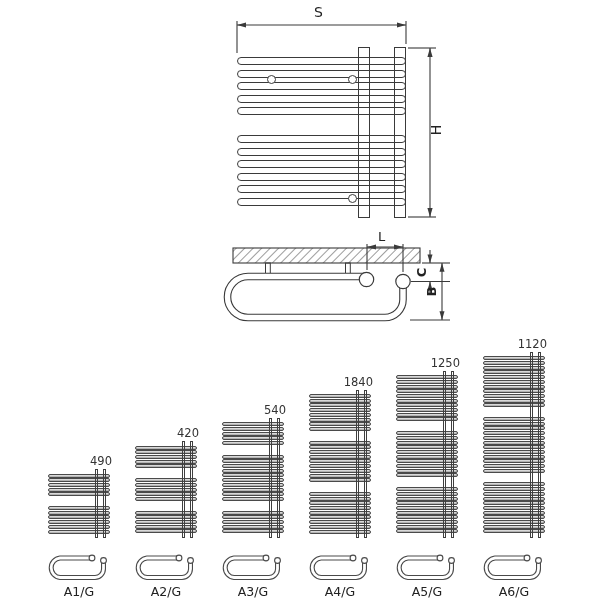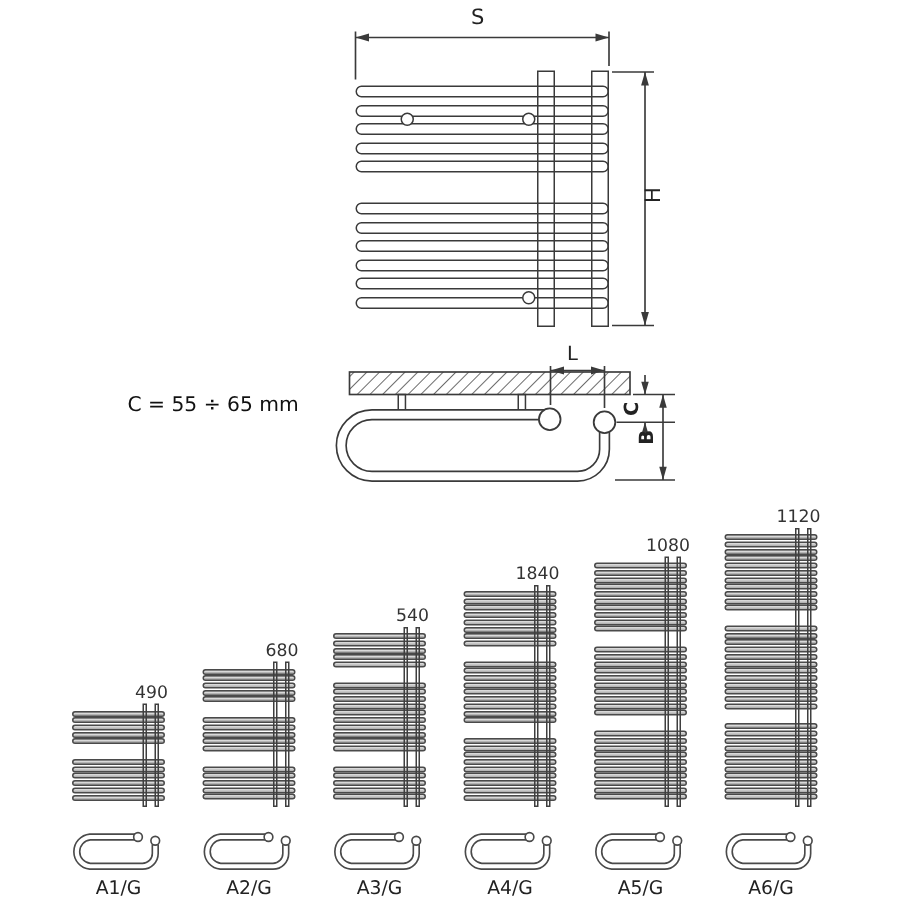--- a/index.html
+++ b/index.html
@@ -108,21 +108,20 @@
       <div class="vent" style="left: 348px; top: 193.5px;"></div>
     </div>
 
   <div class="dimlabel" style="left:314px;top:4px;">S</div>
   <div class="dimlabel rot" style="left:431px;top:122px;">H</div>
   <div class="dimlabel" style="left:378px;top:229px;font-size:13px;">L</div>
   <div class="dimlabel rot bold" style="left:417px;top:265px;">C</div>
   <div class="dimlabel rot bold" style="left:427px;top:284px;">B</div>
 
   <div class="notes" style="left:85px;top:261px;">
-    <div>C = 55 ÷ 65 mm</div>
   </div>
 
   <div id="variants">
       <div class="mini" style="left: 48px; top: 469px; width: 62px; height: 69px;">
         <div class="mini-tube" style="left: 0px; top: 4.5px; width: 62px; height: 4px;"></div>
         <div class="mini-tube" style="left: 0px; top: 9.2px; width: 62px; height: 4px;"></div>
         <div class="mini-tube" style="left: 0px; top: 13.9px; width: 62px; height: 4px;"></div>
         <div class="mini-tube" style="left: 0px; top: 18.6px; width: 62px; height: 4px;"></div>
         <div class="mini-tube" style="left: 0px; top: 23.3px; width: 62px; height: 4px;"></div>
         <div class="mini-tube" style="left: 0px; top: 37px; width: 62px; height: 4px;"></div>
@@ -154,21 +153,21 @@
         <div class="mini-tube" style="left: 0px; top: 51.1px; width: 62px; height: 4px;"></div>
         <div class="mini-tube" style="left: 0px; top: 55.8px; width: 62px; height: 4px;"></div>
         <div class="mini-tube" style="left: 0px; top: 69.5px; width: 62px; height: 4px;"></div>
         <div class="mini-tube" style="left: 0px; top: 74.2px; width: 62px; height: 4px;"></div>
         <div class="mini-tube" style="left: 0px; top: 78.9px; width: 62px; height: 4px;"></div>
         <div class="mini-tube" style="left: 0px; top: 83.6px; width: 62px; height: 4px;"></div>
         <div class="mini-tube" style="left: 0px; top: 88.3px; width: 62px; height: 4px;"></div>
         <div class="mini-col" style="left: 46.5px; top: 0px; width: 3.5px; height: 96.8px;"></div>
         <div class="mini-col" style="left: 54.5px; top: 0px; width: 3.5px; height: 96.8px;"></div>
       </div>
-      <div class="mini-val" style="left: 135px; top: 426.2px; width: 64px;">680</div>
+      <div class="mini-val" style="left: 135px; top: 426.2px; width: 64px;">420</div>
       <svg width="66" height="32" viewBox="0 0 66 32" style="left: 133px; top: 551px;">
       <path d="M 46 7 H 14 A 9.8 9.8 0 0 0 14 26.5 H 49 A 8.5 8.5 0 0 0 57.5 18 V 12" stroke="#4a4a4a" stroke-width="5" fill="none"></path>
       <path d="M 46 7 H 14 A 9.8 9.8 0 0 0 14 26.5 H 49 A 8.5 8.5 0 0 0 57.5 18 V 12" stroke="#ffffff" stroke-width="2.8" fill="none"></path>
       <circle cx="46" cy="7" r="2.9" fill="#fff" stroke="#4a4a4a" stroke-width="1.1"></circle>
       <circle cx="57.5" cy="9.5" r="2.9" fill="#fff" stroke="#4a4a4a" stroke-width="1.1"></circle>
     </svg>
       <div class="mini-name" style="left: 130px; top: 584px; width: 72px;">A2/G</div>
       <div class="mini" style="left: 222px; top: 417.7px; width: 62px; height: 120.3px;">
         <div class="mini-tube" style="left: 0px; top: 4.5px; width: 62px; height: 4px;"></div>
         <div class="mini-tube" style="left: 0px; top: 9.2px; width: 62px; height: 4px;"></div>
@@ -266,21 +265,21 @@
         <div class="mini-tube" style="left: 0px; top: 130.6px; width: 62px; height: 4px;"></div>
         <div class="mini-tube" style="left: 0px; top: 135.3px; width: 62px; height: 4px;"></div>
         <div class="mini-tube" style="left: 0px; top: 140px; width: 62px; height: 4px;"></div>
         <div class="mini-tube" style="left: 0px; top: 144.7px; width: 62px; height: 4px;"></div>
         <div class="mini-tube" style="left: 0px; top: 149.4px; width: 62px; height: 4px;"></div>
         <div class="mini-tube" style="left: 0px; top: 154.1px; width: 62px; height: 4px;"></div>
         <div class="mini-tube" style="left: 0px; top: 158.8px; width: 62px; height: 4px;"></div>
         <div class="mini-col" style="left: 46.5px; top: 0px; width: 3.5px; height: 167.3px;"></div>
         <div class="mini-col" style="left: 54.5px; top: 0px; width: 3.5px; height: 167.3px;"></div>
       </div>
-      <div class="mini-val" style="left: 396px; top: 355.7px; width: 64px;">1080</div>
+      <div class="mini-val" style="left: 396px; top: 355.7px; width: 64px;">1250</div>
       <svg width="66" height="32" viewBox="0 0 66 32" style="left: 394px; top: 551px;">
       <path d="M 46 7 H 14 A 9.8 9.8 0 0 0 14 26.5 H 49 A 8.5 8.5 0 0 0 57.5 18 V 12" stroke="#4a4a4a" stroke-width="5" fill="none"></path>
       <path d="M 46 7 H 14 A 9.8 9.8 0 0 0 14 26.5 H 49 A 8.5 8.5 0 0 0 57.5 18 V 12" stroke="#ffffff" stroke-width="2.8" fill="none"></path>
       <circle cx="46" cy="7" r="2.9" fill="#fff" stroke="#4a4a4a" stroke-width="1.1"></circle>
       <circle cx="57.5" cy="9.5" r="2.9" fill="#fff" stroke="#4a4a4a" stroke-width="1.1"></circle>
     </svg>
       <div class="mini-name" style="left: 391px; top: 584px; width: 72px;">A5/G</div>
       <div class="mini" style="left: 483px; top: 351.9px; width: 62px; height: 186.1px;">
         <div class="mini-tube" style="left: 0px; top: 4.5px; width: 62px; height: 4px;"></div>
         <div class="mini-tube" style="left: 0px; top: 9.2px; width: 62px; height: 4px;"></div>

